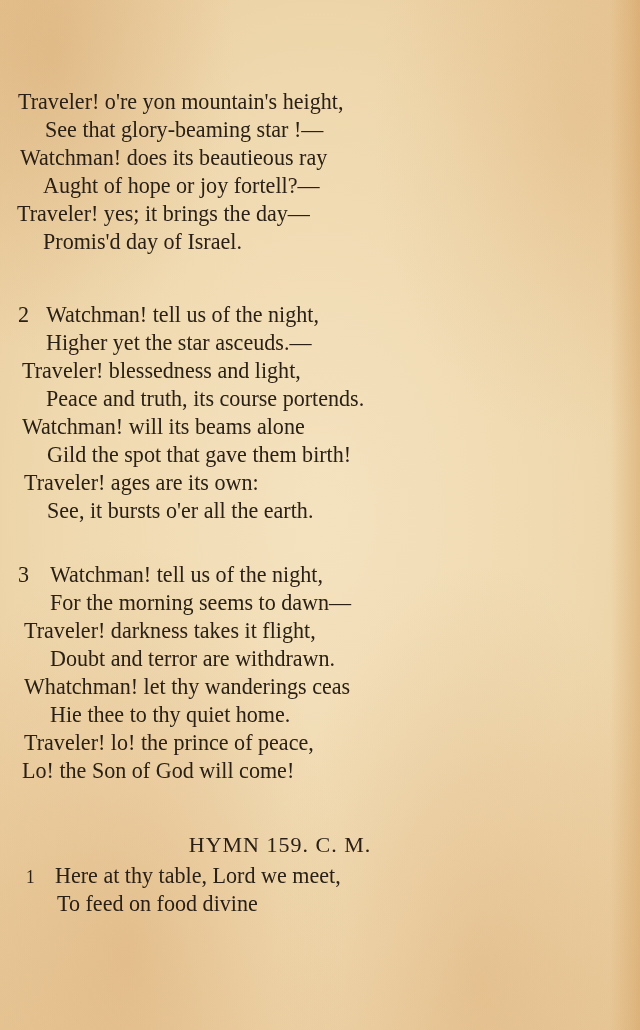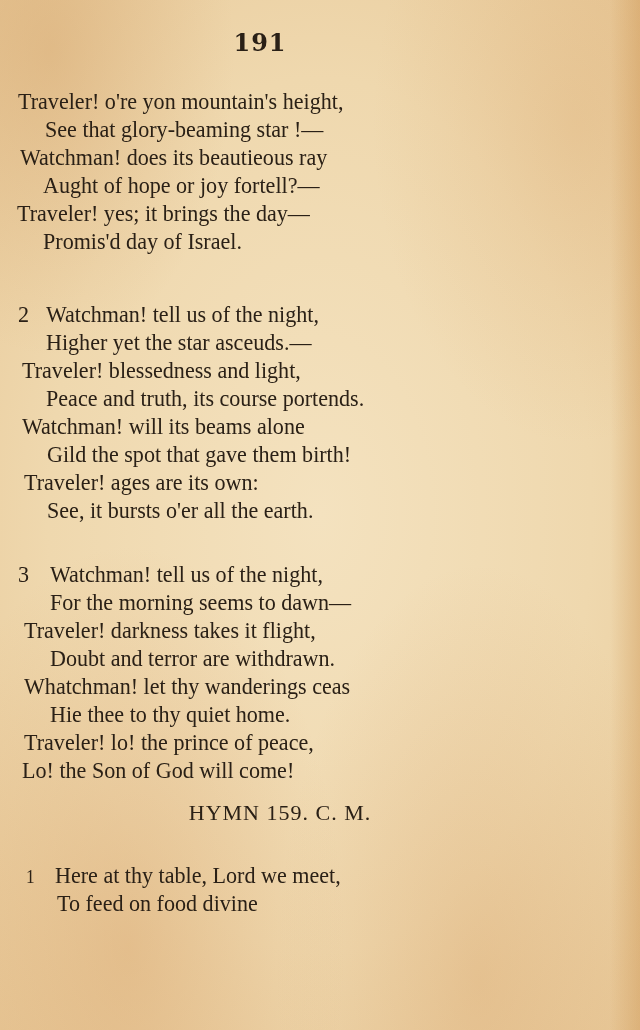--- a/index.html
+++ b/index.html
@@ -26,30 +26,29 @@
   .page-number {
     position: absolute; top: 28px; left: 0; width: 520px; text-align: center;
     font-size: 24px; font-weight: bold; letter-spacing: 1px;
   }
   .line {
     position: absolute; font-size: 23px; line-height: 28px; white-space: nowrap;
     font-family: "Liberation Serif", "DejaVu Serif", serif;
     transform: scaleX(0.96); transform-origin: left center;
   }
   .hymn-title {
-    position: absolute; top: 800px; left: 0; width: 560px; text-align: center;
+    position: absolute; top: 832px; left: 0; width: 560px; text-align: center;
     font-size: 22px; letter-spacing: 1px;
     font-family: "Liberation Serif", serif;
   }
 </style>
 </head>
 <body>
 
 <div class="page">
-  <div class="page-number">191</div>
 
   <div>
     <div class="line" style="top:88px;left:18px;">Traveler! o're yon mountain's height,</div>
     <div class="line" style="top:116px;left:45px;">See that glory-beaming star !—</div>
     <div class="line" style="top:144px;left:20px;">Watchman! does its beautieous ray</div>
     <div class="line" style="top:172px;left:43px;">Aught of hope or joy fortell?—</div>
     <div class="line" style="top:200px;left:17px;">Traveler! yes; it brings the day—</div>
     <div class="line" style="top:228px;left:43px;">Promis'd day of Israel.</div>
   </div>
 

